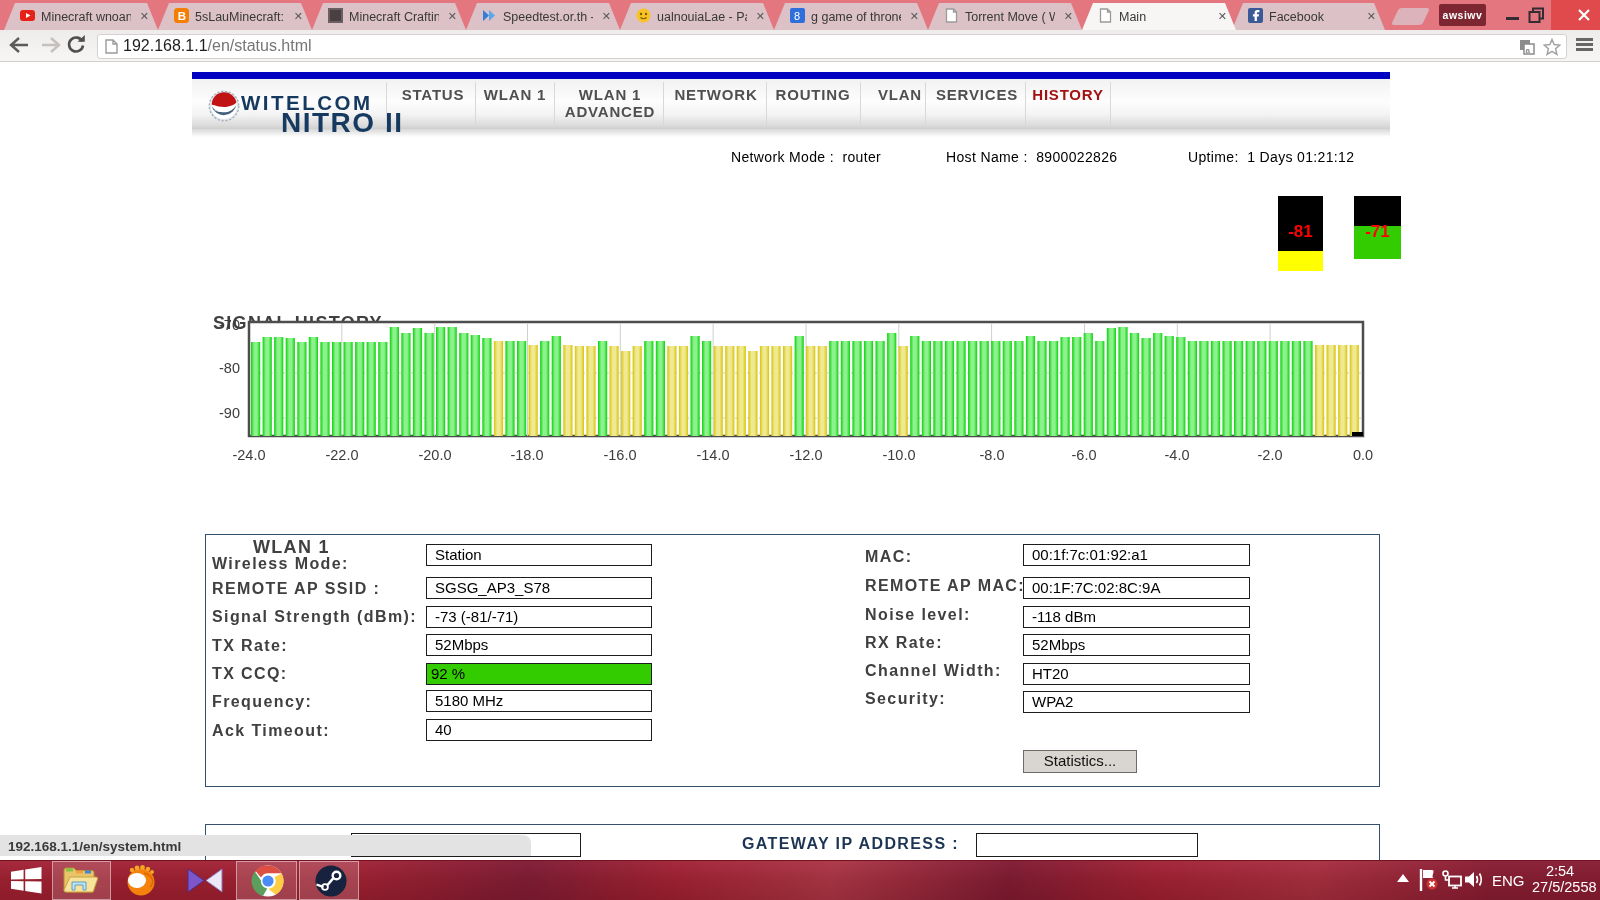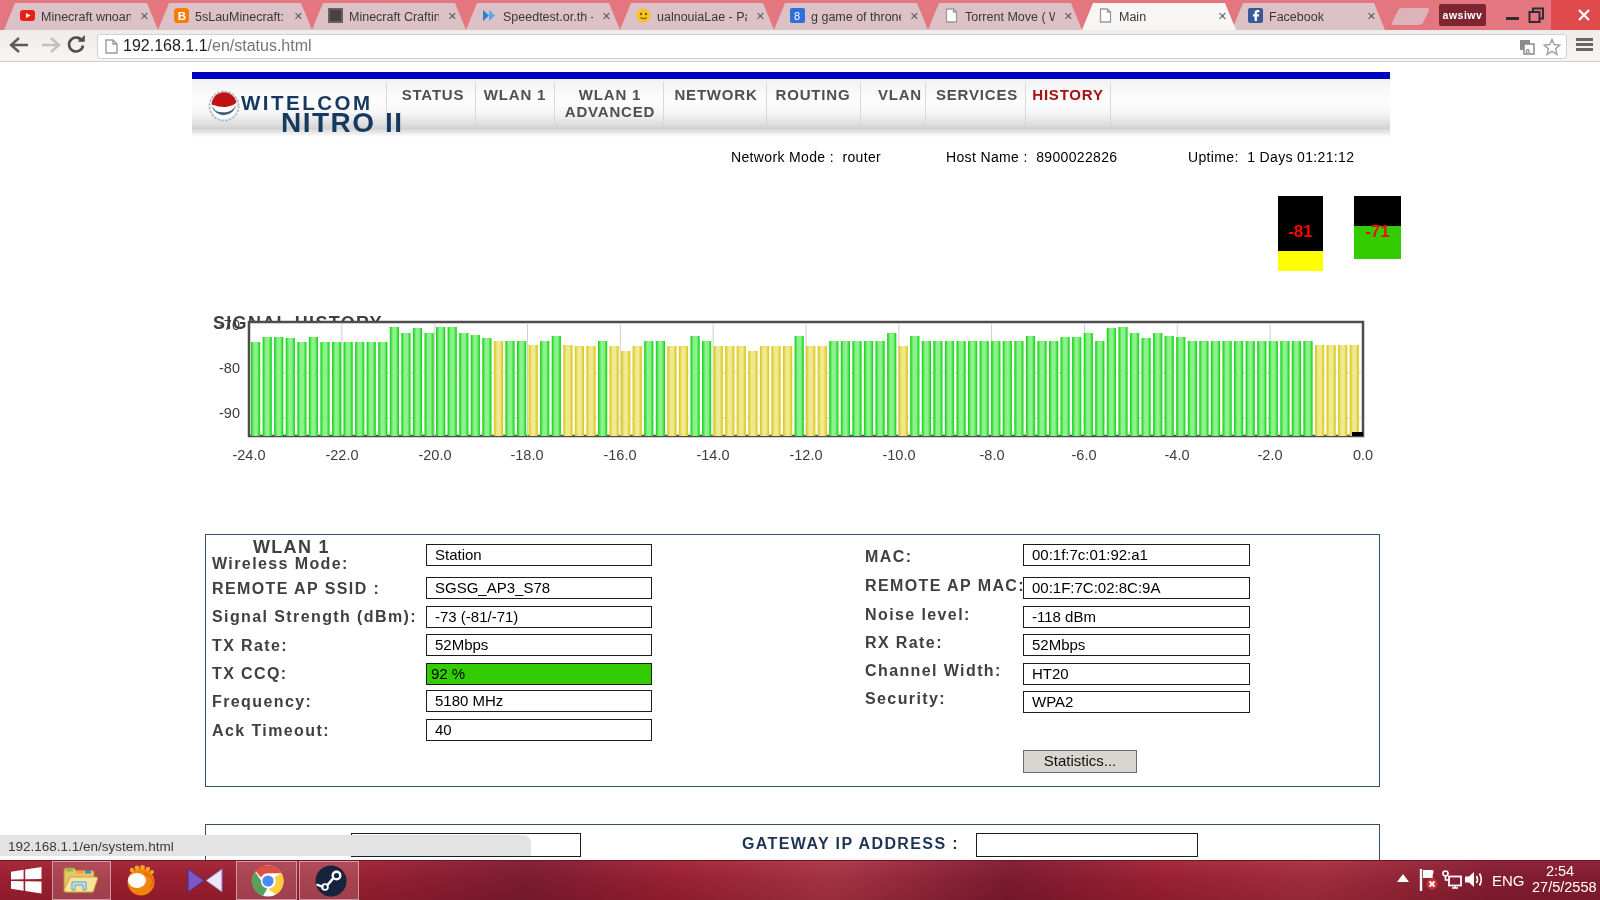--- a/index.html
+++ b/index.html
@@ -390,21 +390,21 @@
 <div class="abs" style="left:1023px;top:688px;width:112px;height:20px;background:#d9d5d0;border:1px solid #6e6a66;font-size:15px;color:#111;padding-top:1px;text-align:center;">Statistics...</div>
 
 <div class="abs h1" style="left:213px;top:738px;">LAN SETTING</div>
 <div class="abs" style="left:205px;top:762px;width:1173px;height:42px;border:1px solid #33506e;border-bottom:none;"></div>
 <div class="abs inp" style="left:351px;top:771px;width:220px;height:21px;"></div>
 <div class="abs" style="left:742px;top:773px;font-size:16px;letter-spacing:1.4px;font-weight:bold;color:#1d3553;">GATEWAY IP ADDRESS :</div>
 <div class="abs inp" style="left:976px;top:771px;width:212px;height:21px;"></div>
 
 </div>
 
-<div class="abs" style="left:0;top:835px;width:531px;height:21px;background:#e3e3e3;border-radius:0 8px 0 0;">
+<div class="abs" style="left:0;top:835px;width:531px;height:21px;background:#e3e3e3;border-radius:0 8px 0 0;font-weight:bold;">
   <div class="abs" style="left:8px;top:4px;font-size:13.5px;color:#3a3a3a;">192.168.1.1/en/system.html</div>
 </div>
 
 <div id="taskbar" class="abs"></div>
 <svg class="abs" style="left:11px;top:867px" width="31" height="27" viewBox="0 0 31 27">
 <path d="M0 4.8 L12.6 2.8 L12.6 12.3 L0 12.5 Z" fill="#fff"></path>
 <path d="M14.2 2.55 L30.5 0 L30.5 12.1 L14.2 12.3 Z" fill="#fff"></path>
 <path d="M0 14.1 L12.6 14.2 L12.6 23.7 L0 21.8 Z" fill="#fff"></path>
 <path d="M14.2 14.25 L30.5 14.4 L30.5 26.5 L14.2 24 Z" fill="#fff"></path>
   </svg>

